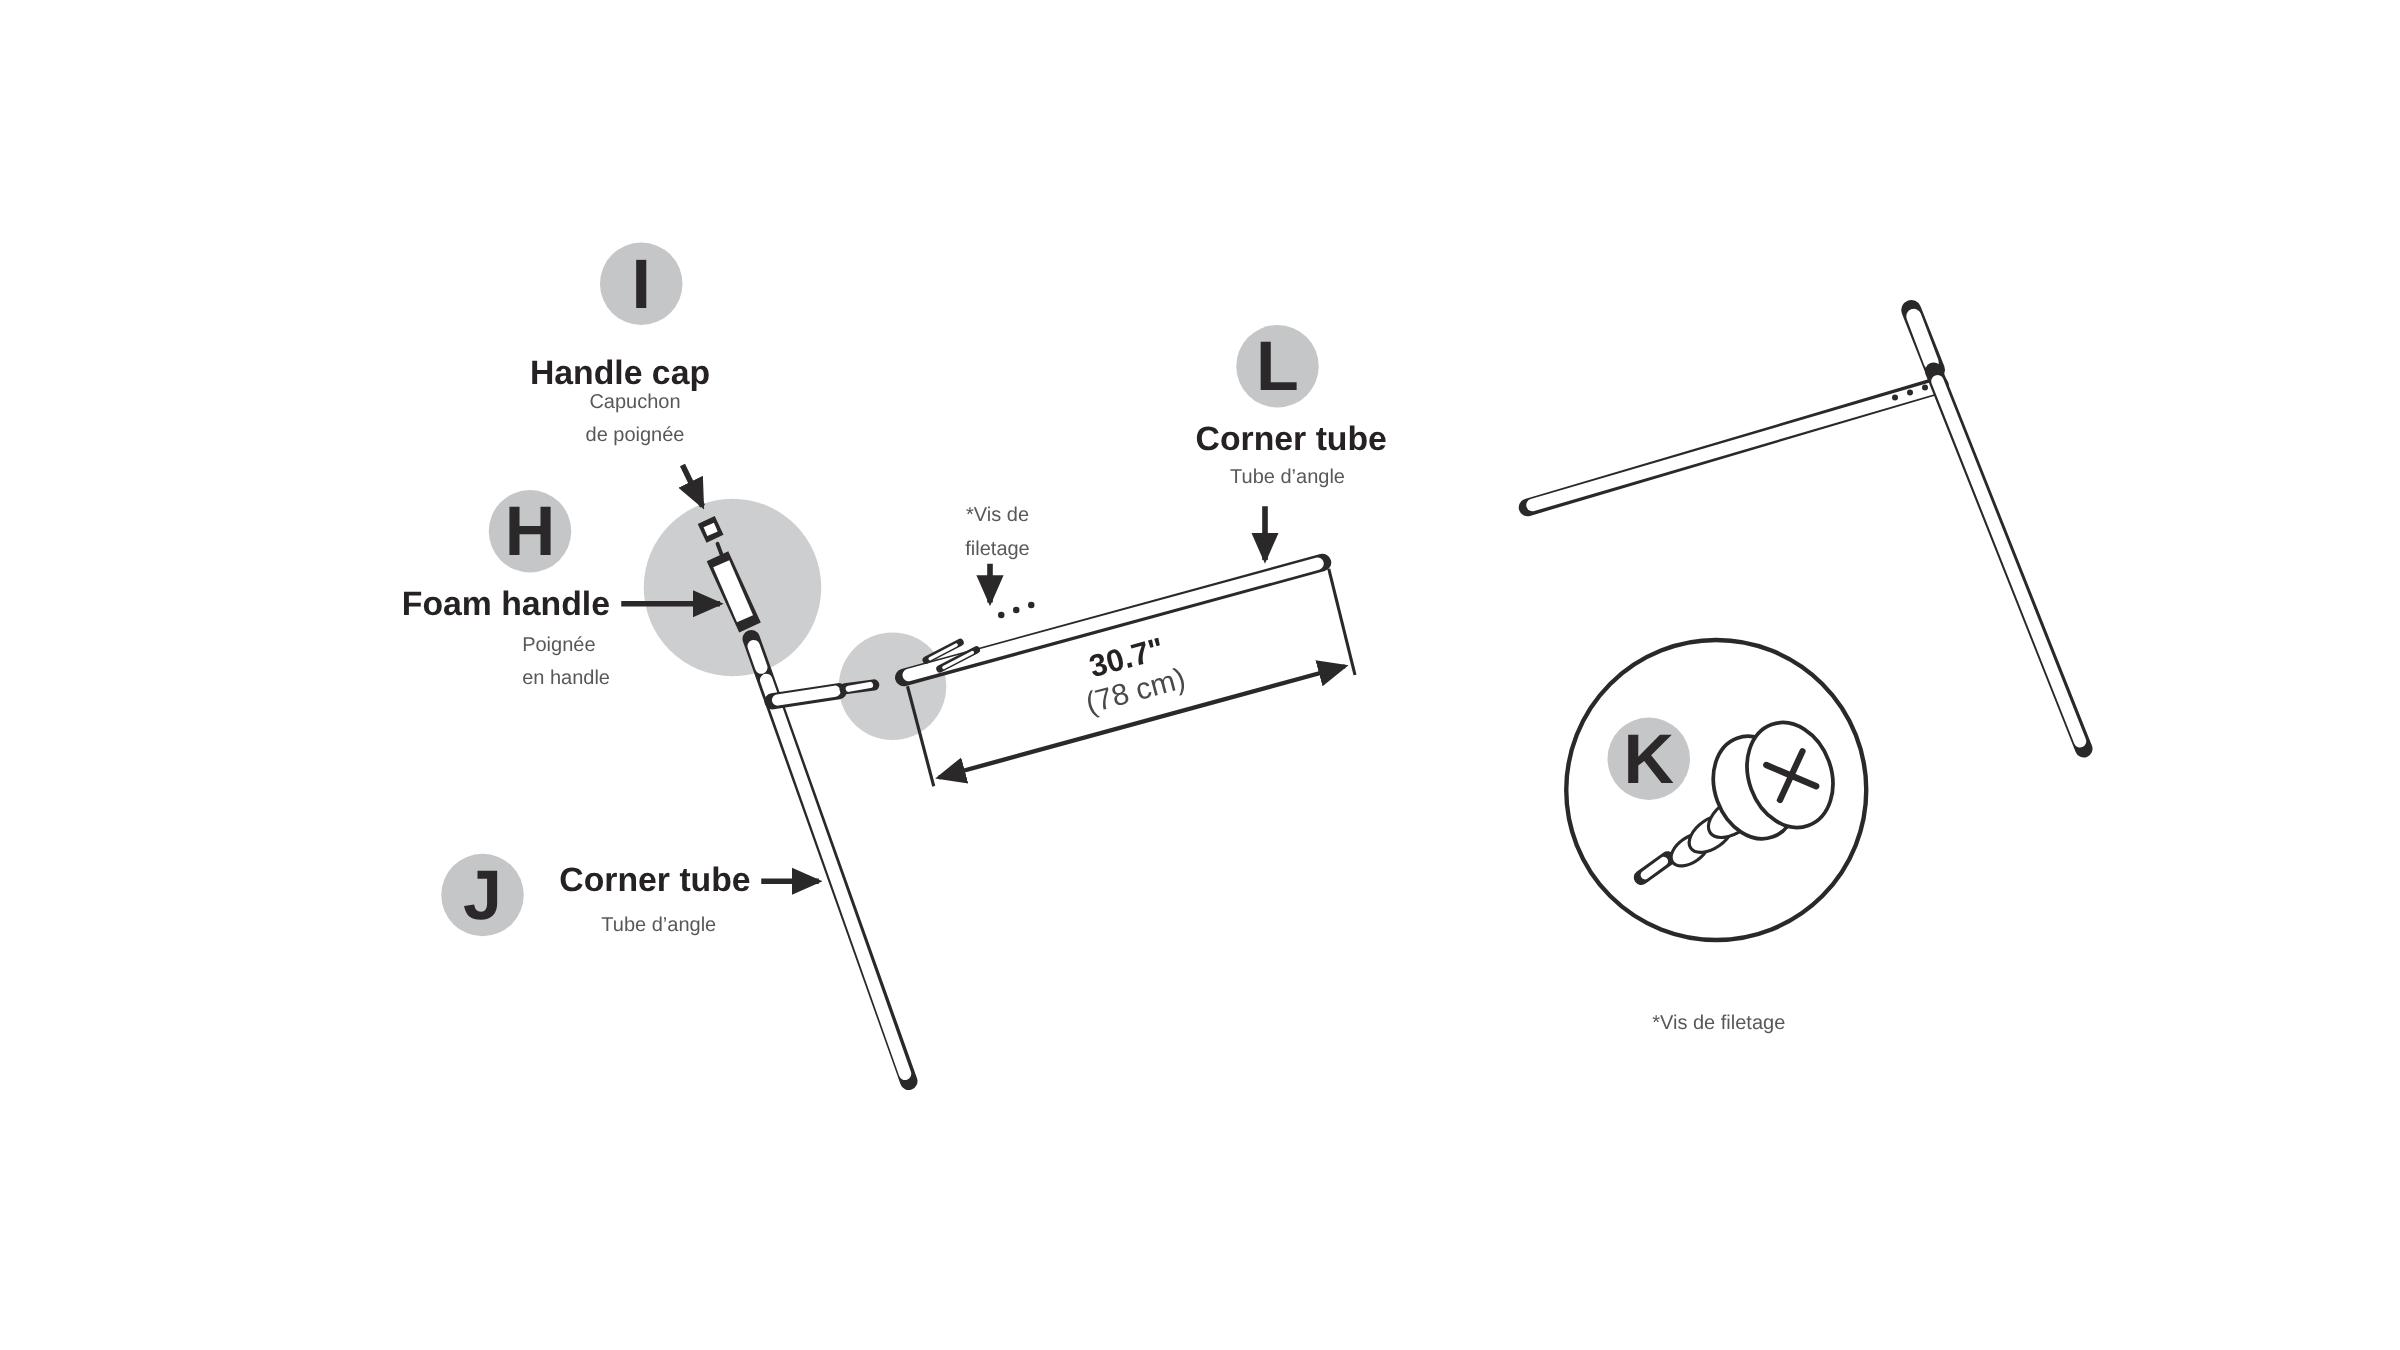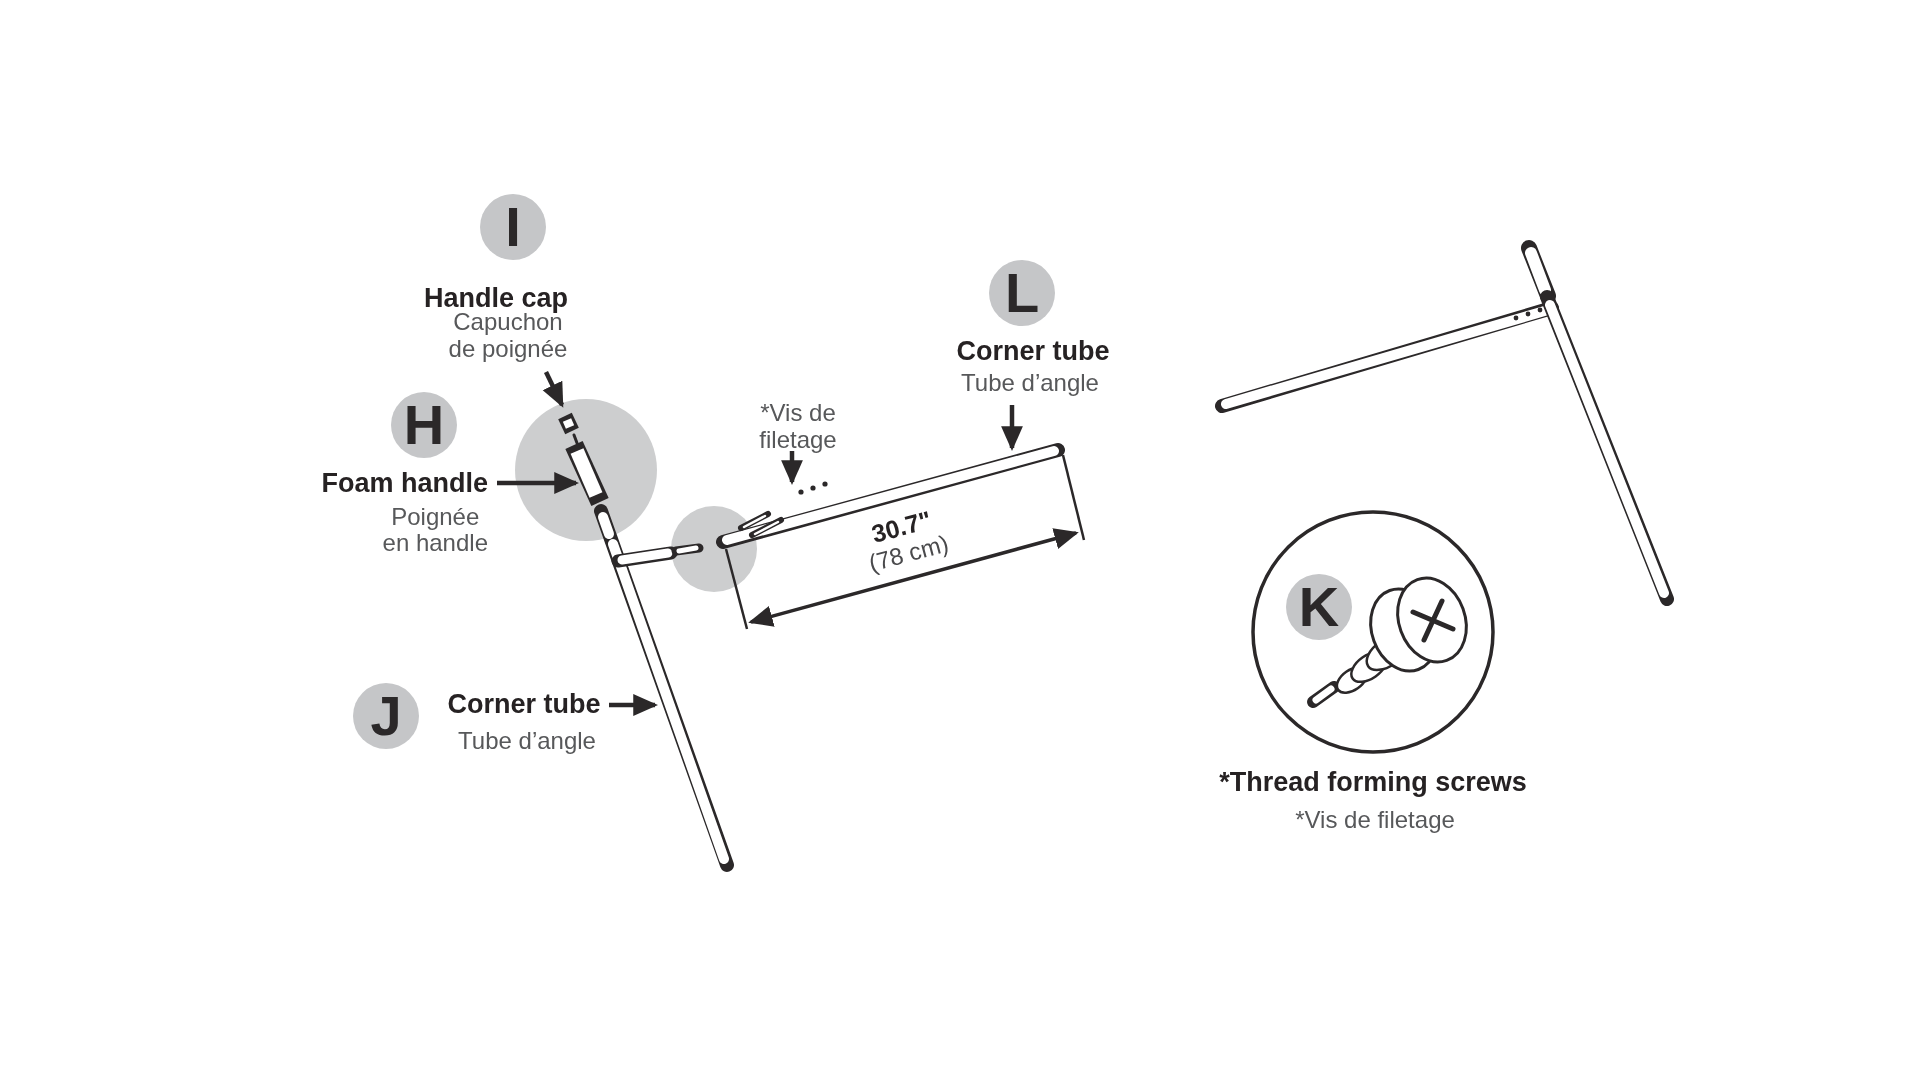--- a/index.html
+++ b/index.html
@@ -23,23 +23,23 @@
   .dot{fill:#2b2829;}
 
   .badge{
     position:absolute;width:66px;height:66px;border-radius:50%;
     background:#c5c6c8;color:#2b2829;font-weight:bold;font-size:56px;
     display:flex;align-items:center;justify-content:center;line-height:1;
     letter-spacing:0;
   }
   .lbl{position:absolute;white-space:nowrap;}
   .cen{transform:translate(-50%,-50%);text-align:center;}
-  .ral{text-align:center;}
+  .ral{text-align:left;}
   .en{font-weight:bold;font-size:27px;color:#262223;line-height:28px;}
-  .fr{font-weight:normal;font-size:24px;color:#57585a;line-height:27px;}
+  .fr{font-weight:normal;font-size:16px;color:#57585a;line-height:27px;}
   .dimtxt{
     position:absolute;left:905px;top:540px;
     transform:translate(-50%,-50%) rotate(-15deg);
     text-align:center;line-height:28px;white-space:nowrap;
   }
   .dimtxt .d1{font-weight:bold;font-size:25px;color:#262223;display:block;}
   .dimtxt .d2{font-weight:normal;font-size:24px;color:#4a4a4c;display:block;}
   .line{display:block;}
 </style>
 </head>
@@ -165,16 +165,15 @@
   <div class="lbl cen fr" style="left:798px;top:426px;">
     <span class="line">*Vis de</span>
     <span class="line">filetage</span>
   </div>
 
   <div class="dimtxt">
     <span class="d1">30.7"</span>
     <span class="d2">(78 cm)</span>
   </div>
 
-  <div class="lbl cen en" style="left:1373px;top:782px;">*Thread forming screws</div>
   <div class="lbl cen fr" style="left:1375px;top:819px;text-align:right;">*Vis de filetage</div>
 
 </div>
 
 </body></html>

